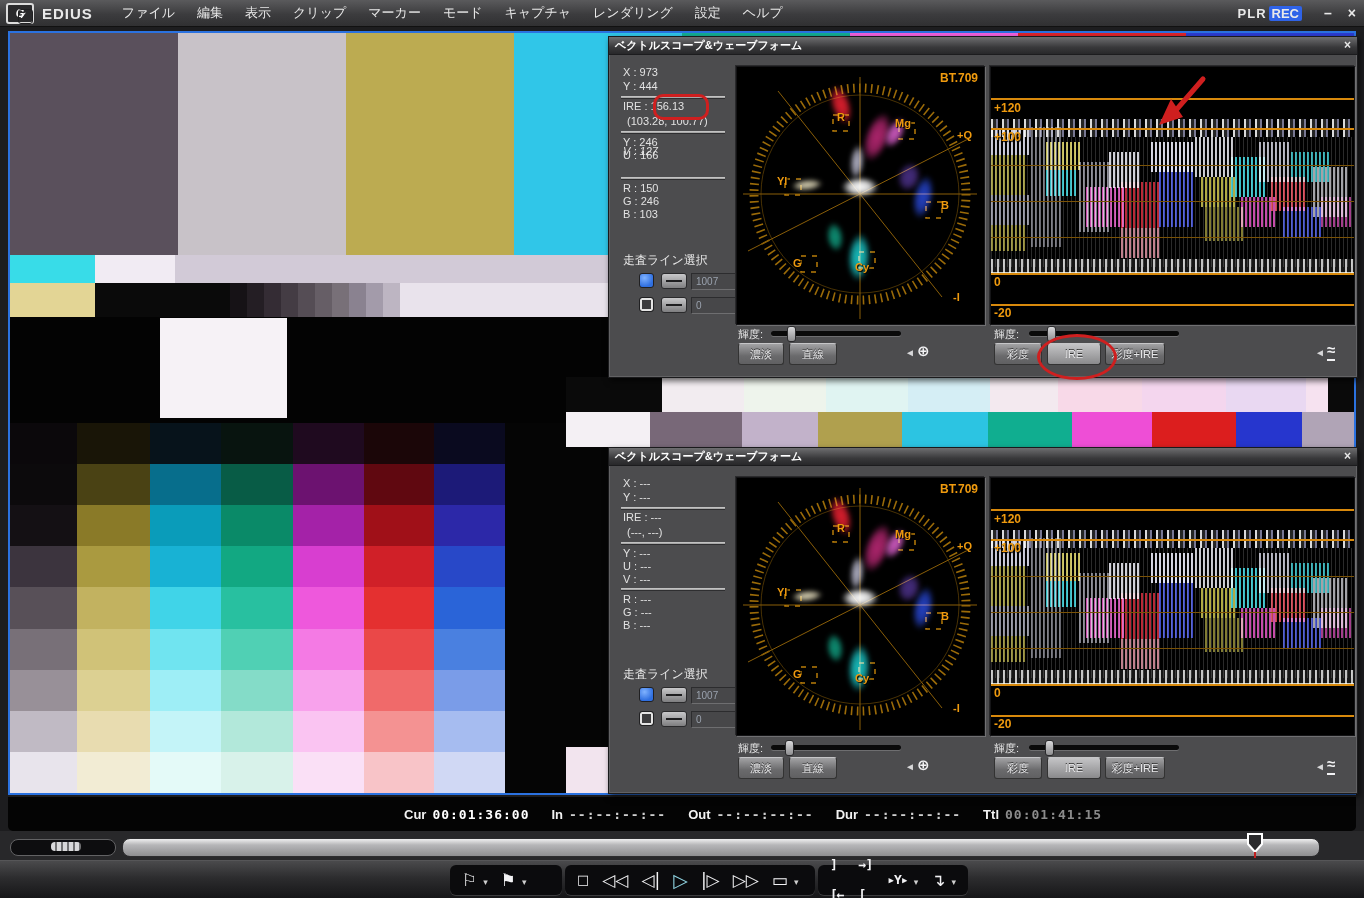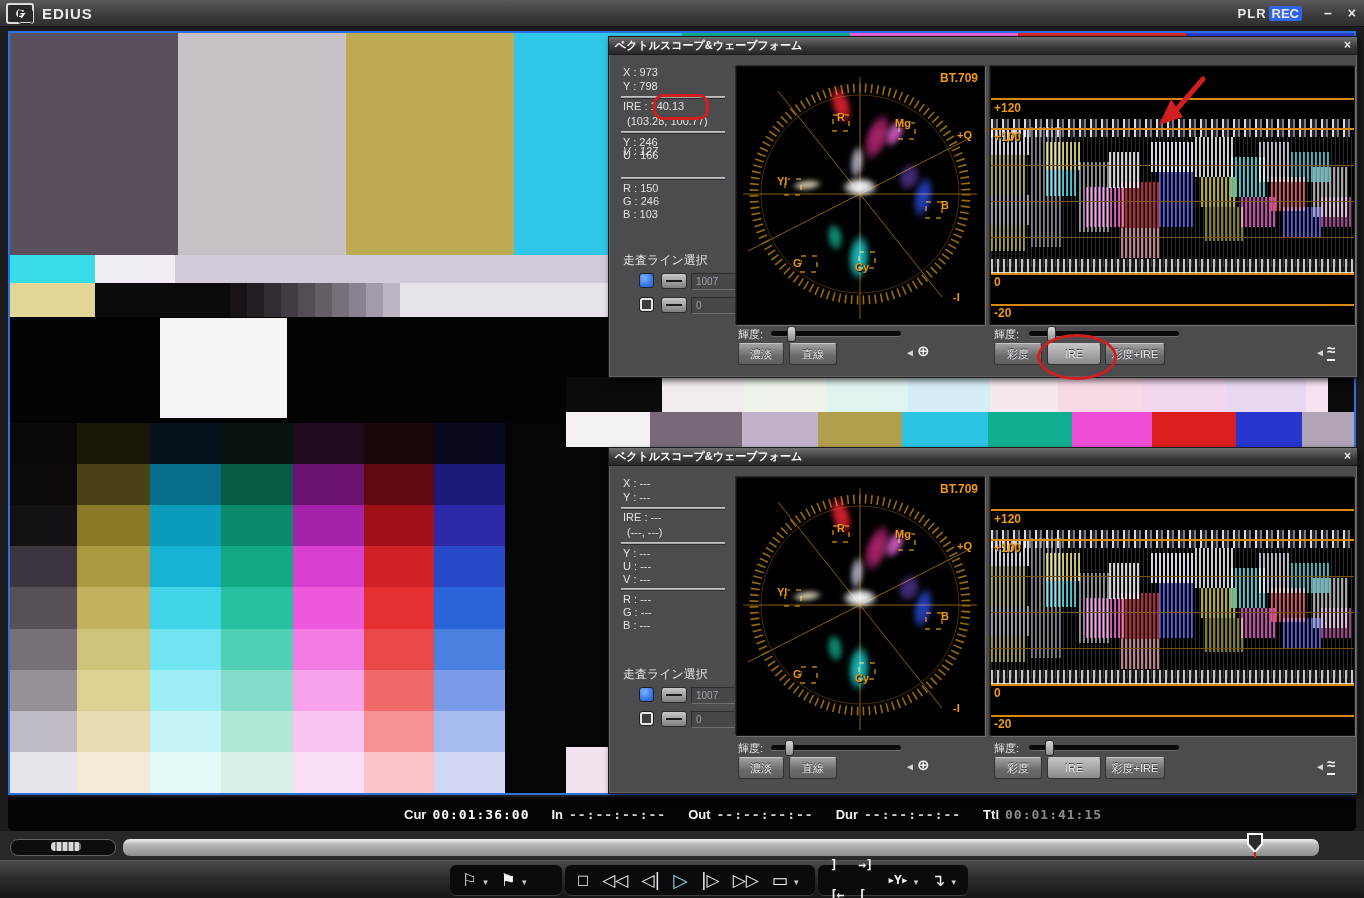--- a/index.html
+++ b/index.html
@@ -96,20 +96,21 @@
 <body>
 
 <div id="root">
 
   <div id="menubar">
     <div id="logo">
       <span>G</span>
       <span class="chk">✓</span>
     </div>
     <span class="appname">EDIUS</span>
+    <span id="menu-items"><span class="menuitem">ファイル</span><span class="menuitem">編集</span><span class="menuitem">表示</span><span class="menuitem">クリップ</span><span class="menuitem">マーカー</span><span class="menuitem">モード</span><span class="menuitem">キャプチャ</span><span class="menuitem">レンダリング</span><span class="menuitem">設定</span><span class="menuitem">ヘルプ</span></span>
     <span class="spacer"></span>
     <span class="plr">PLR</span>
     <span class="rec">REC</span>
     <span class="winbtn">–</span>
     <span class="winbtn">×</span>
   </div>
 
   <div id="preview">
     <div id="preview-inner">
         <div style="position: absolute; left: 0px; top: 0px; width: 168px; height: 222px; background: rgb(90, 80, 92);"></div>
@@ -226,23 +227,23 @@
         <div style="position: absolute; left: 556px; top: 714px; width: 788px; height: 46px; background: rgb(242, 228, 238);"></div>
       </div>
   </div>
 
   <div class="panel" style="top:36px;height:340px;">
     <div class="ptitle">
       <span>ベクトルスコープ&amp;ウェーブフォーム</span>
       <span class="pclose">×</span>
     </div>
     <div class="iline" style="top:29px;"><span>X :</span> <span>973</span></div>
-    <div class="iline" style="top:43px;"><span>Y :</span> <span>798</span></div>
+    <div class="iline" style="top:43px;"><span>Y :</span> <span>444</span></div>
     <div class="isep" style="top:59px;"></div>
-    <div class="iline" style="top:63px;"><span>IRE :</span> <span>140.13</span></div>
+    <div class="iline" style="top:63px;"><span>IRE :</span> <span>156.13</span></div>
     <div class="iline" style="top:78px;left:18px;">(103.28, 100.77)</div>
     <div class="isep" style="top:94px;"></div>
     <div class="iline" style="top:99px;"><span>Y :</span> <span>246</span></div>
     <div class="iline" style="top:112px;"><span>U :</span> <span>166</span></div>
     <div class="iline" style="top:108px;font-style:italic;"><span>V :</span> <span>127</span></div>
     <div class="isep" style="top:140px;"></div>
     <div class="iline" style="top:145px;"><span>R :</span> <span>150</span></div>
     <div class="iline" style="top:158px;"><span>G :</span> <span>246</span></div>
     <div class="iline" style="top:171px;"><span>B :</span> <span>103</span></div>
     <div class="redmark" style="left:44px;top:57px;width:50px;height:20px;border-radius:10px;"></div>

